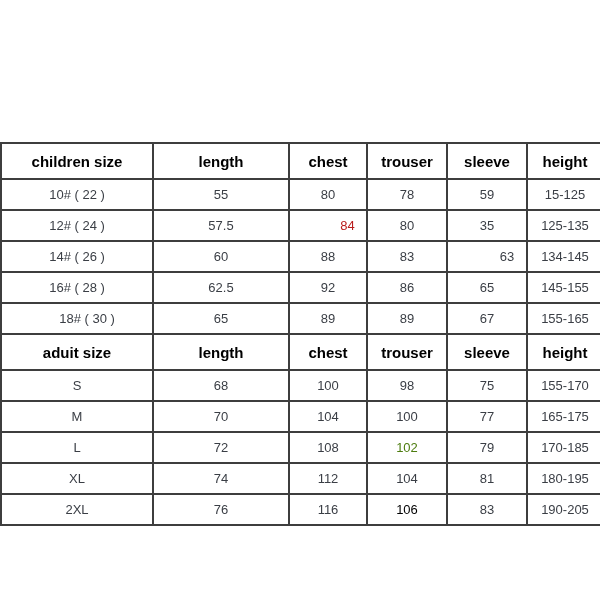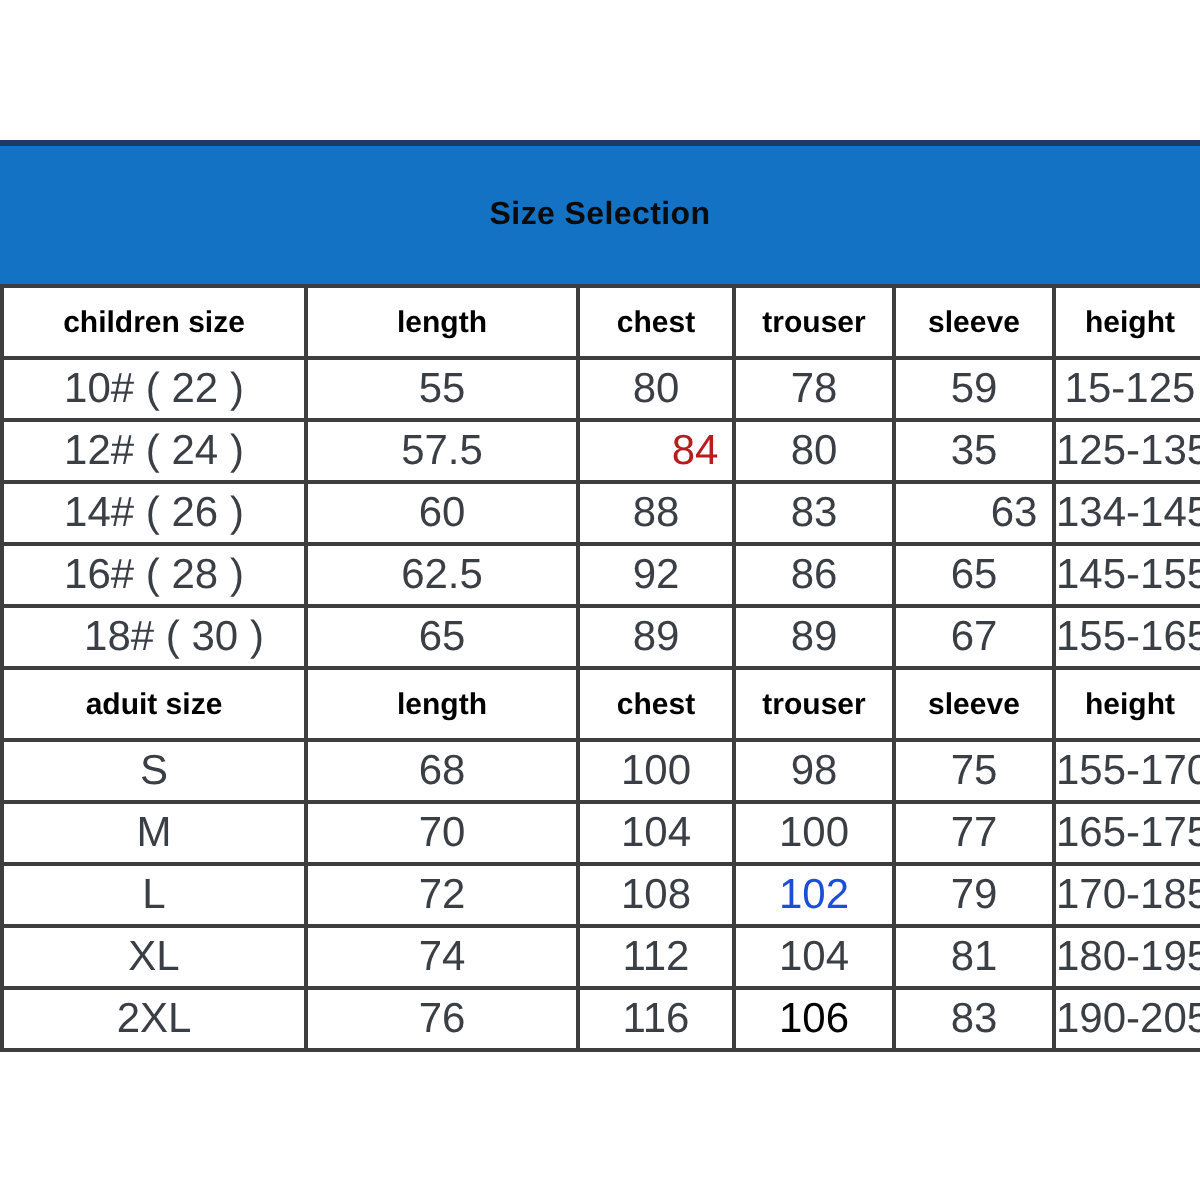--- a/index.html
+++ b/index.html
@@ -45,35 +45,32 @@
     padding: 0;
     overflow: hidden;
     white-space: nowrap;
   }
   table.size-table th {
     font-size: 15px;
     font-weight: bold;
     color: #000000;
   }
   table.size-table td {
-    font-size: 21px;
+    font-size: 13px;
     font-weight: normal;
     color: #3a3e45;
   }
   tr.header-row { height: 36px; }
   tr.data-row   { height: 31px; }
 </style>
 </head>
 <body>
 
 <div class="canvas">
 
-  <div class="banner" style="background: rgb(19, 114, 196); border-top-color: rgb(27, 58, 102);">
-    <span>Size Selection</span>
-  </div>
 
   <table class="size-table">
     <colgroup>
         <col style="width: 152px;">
         <col style="width: 136px;">
         <col style="width: 78px;">
         <col style="width: 80px;">
         <col style="width: 80px;">
         <col style="width: 76px;">
       </colgroup>
@@ -147,21 +144,21 @@
           <td style="color: rgb(58, 62, 69); border-color: rgb(62, 62, 62);">70</td>
           <td style="color: rgb(58, 62, 69); border-color: rgb(62, 62, 62);">104</td>
           <td style="color: rgb(58, 62, 69); border-color: rgb(62, 62, 62);">100</td>
           <td style="color: rgb(58, 62, 69); border-color: rgb(62, 62, 62);">77</td>
           <td style="color: rgb(58, 62, 69); border-color: rgb(62, 62, 62);">165-175</td>
         </tr>
         <tr class="data-row">
           <td style="color: rgb(58, 62, 69); border-color: rgb(62, 62, 62);">L</td>
           <td style="color: rgb(58, 62, 69); border-color: rgb(62, 62, 62);">72</td>
           <td style="color: rgb(58, 62, 69); border-color: rgb(62, 62, 62);">108</td>
-          <td style="color: #1d4ed8; border-color: rgb(62, 62, 62);">102</td>
+          <td style="color: #4d7c0f; border-color: rgb(62, 62, 62);">102</td>
           <td style="color: rgb(58, 62, 69); border-color: rgb(62, 62, 62);">79</td>
           <td style="color: rgb(58, 62, 69); border-color: rgb(62, 62, 62);">170-185</td>
         </tr>
         <tr class="data-row">
           <td style="color: rgb(58, 62, 69); border-color: rgb(62, 62, 62);">XL</td>
           <td style="color: rgb(58, 62, 69); border-color: rgb(62, 62, 62);">74</td>
           <td style="color: rgb(58, 62, 69); border-color: rgb(62, 62, 62);">112</td>
           <td style="color: rgb(58, 62, 69); border-color: rgb(62, 62, 62);">104</td>
           <td style="color: rgb(58, 62, 69); border-color: rgb(62, 62, 62);">81</td>
           <td style="color: rgb(58, 62, 69); border-color: rgb(62, 62, 62);">180-195</td>

